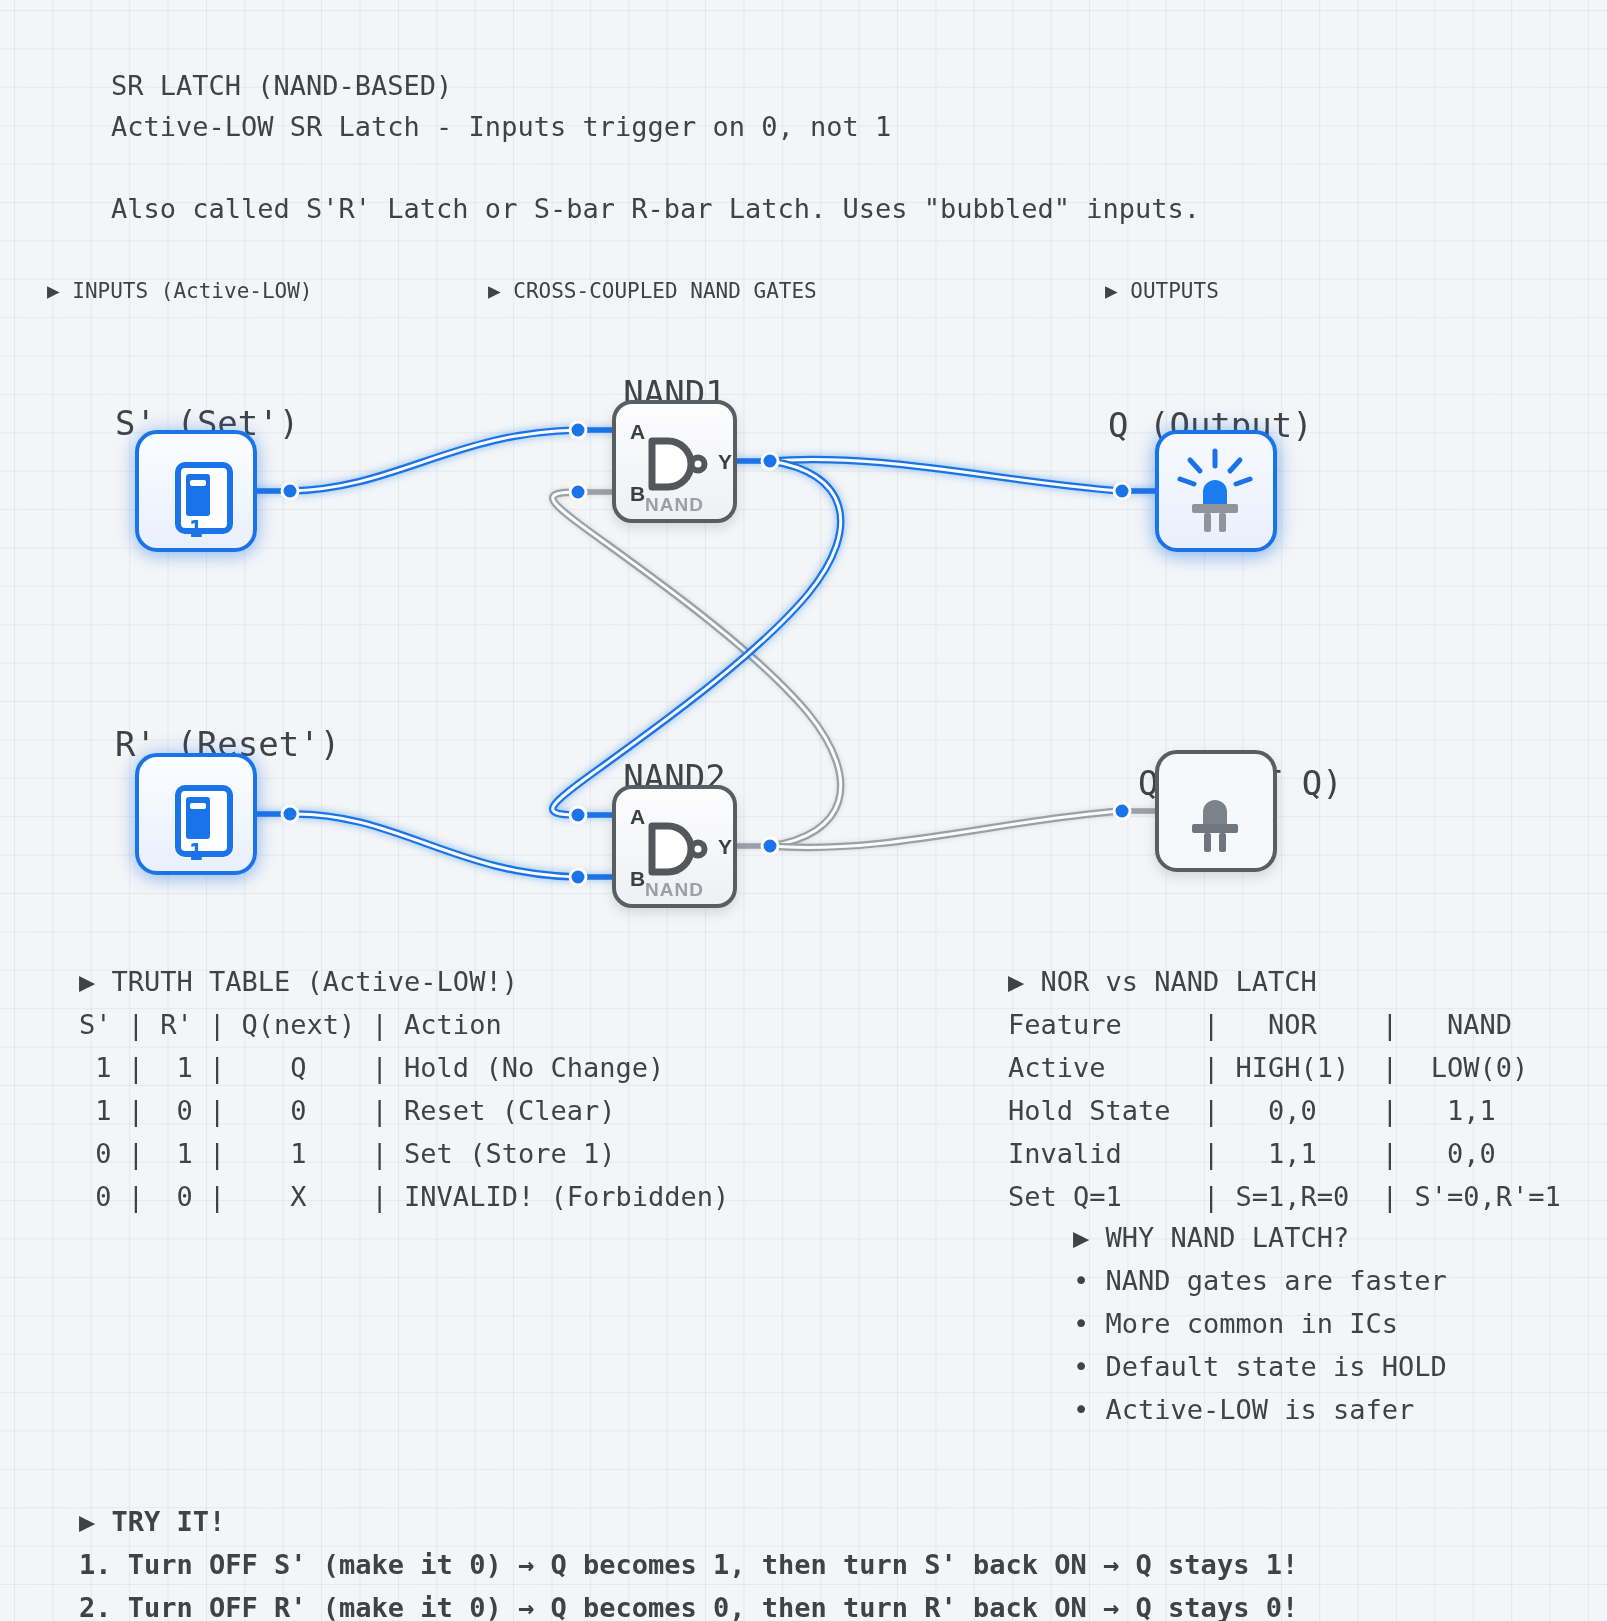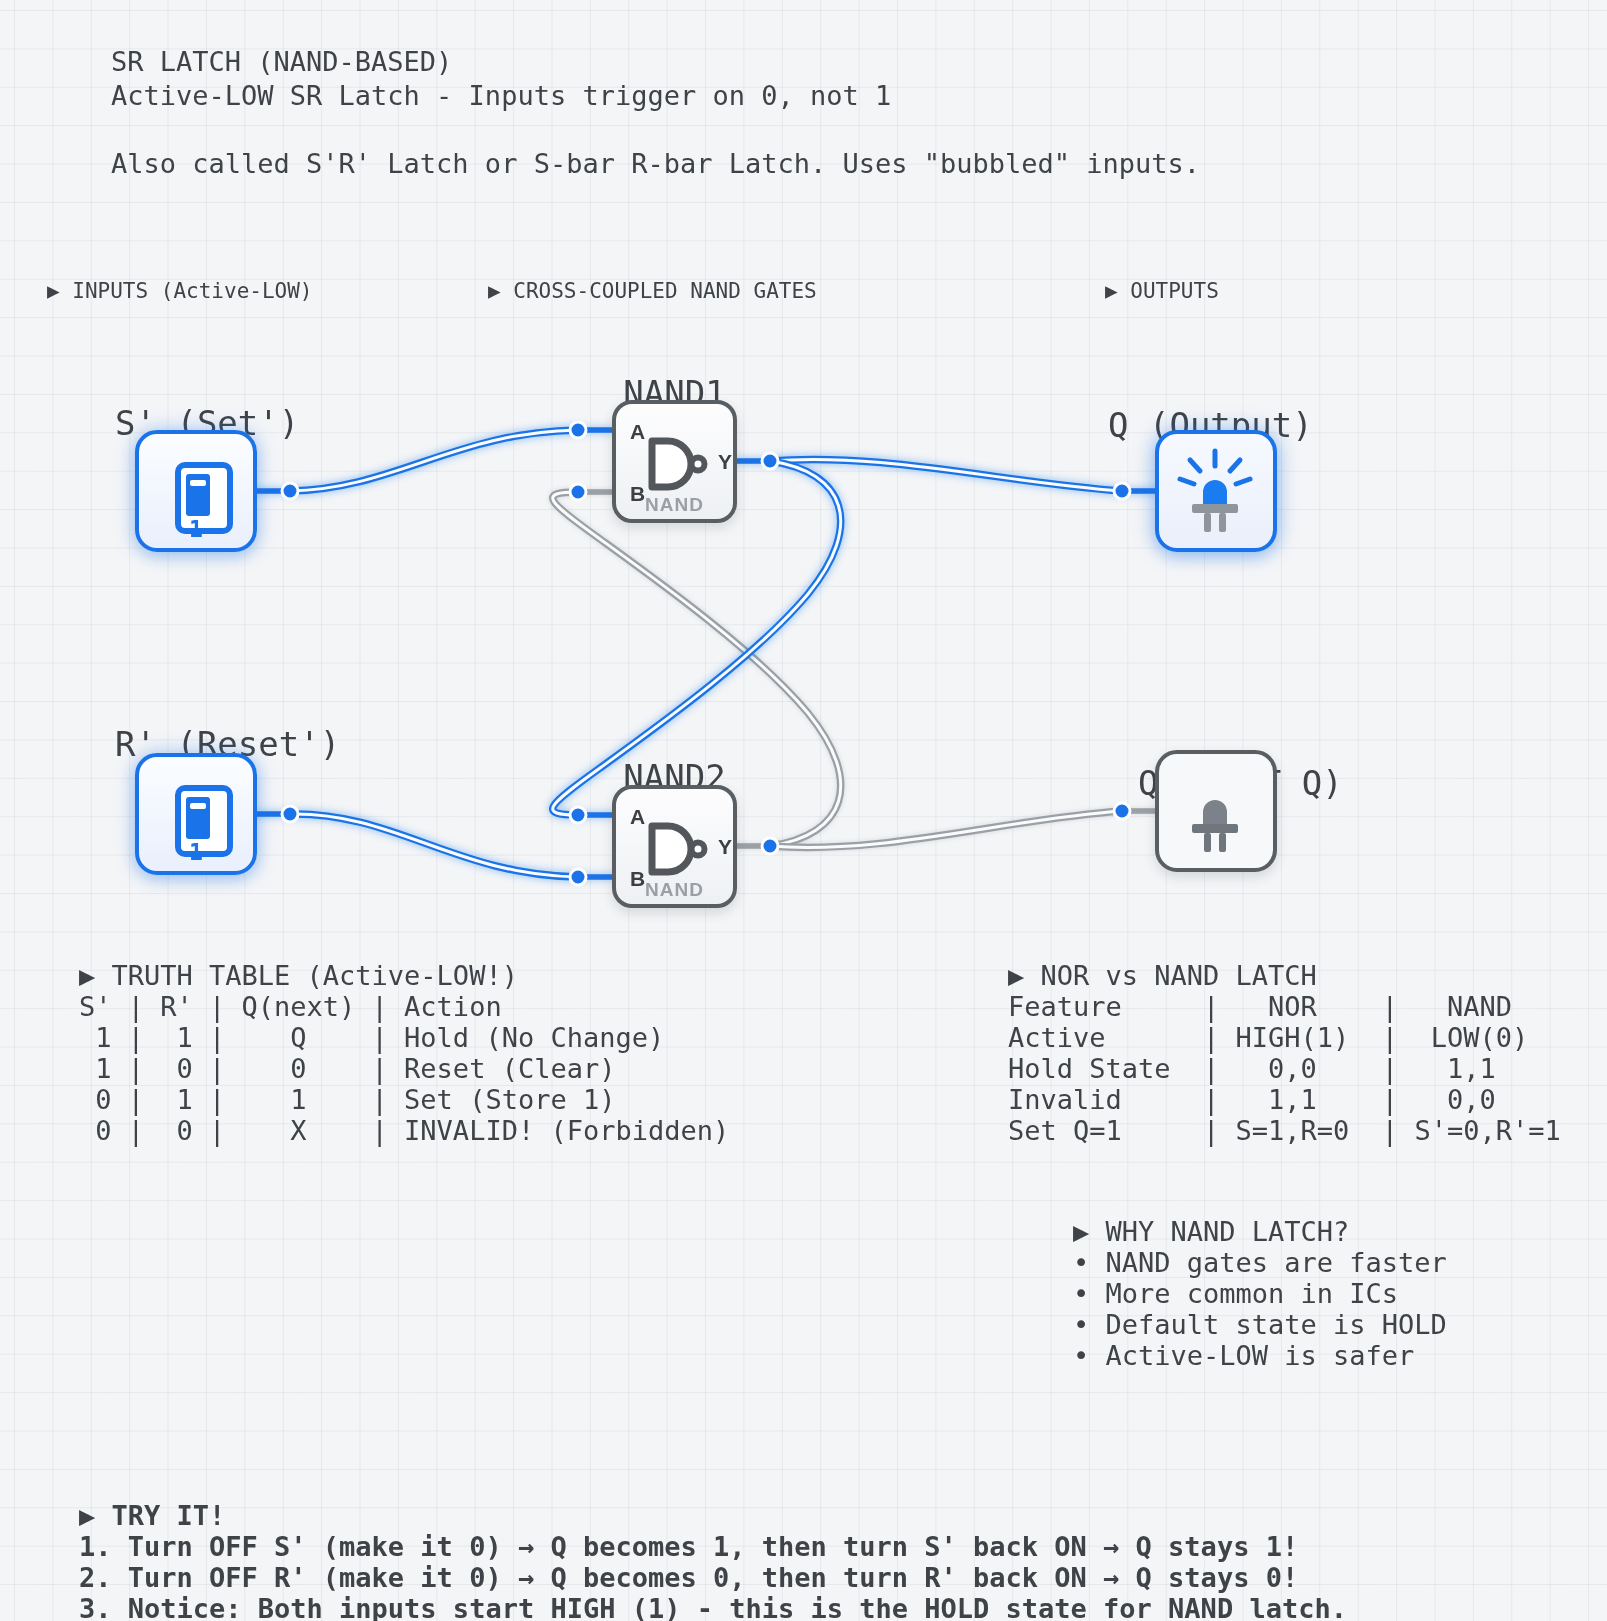--- a/index.html
+++ b/index.html
@@ -7,22 +7,22 @@
     position:relative;width:1607px;height:1621px;overflow:hidden;
     background-color:#f4f5f7;
     background-image:
       linear-gradient(to right, rgba(70,80,95,0.08) 1px, transparent 1px),
       linear-gradient(to bottom, rgba(70,80,95,0.08) 1px, transparent 1px);
     background-size:38.4px 38.4px;
     background-position:14px 10px;
     font-family:"DejaVu Sans Mono",monospace;
     color:#3f4348;
   }
-  .txt{position:absolute;margin:0;font-family:inherit;font-size:27px;line-height:31px;white-space:pre;color:#3f4348;}
-  .title{line-height:34px;}
+  .txt{position:absolute;margin:0;font-family:inherit;font-size:27px;line-height:43px;white-space:pre;color:#3f4348;}
+  .title{line-height:41px;margin-top:20px;}
   .hdr{position:absolute;font-size:21px;white-space:pre;color:#3f4348;}
   .lbl{position:absolute;font-size:34px;white-space:pre;color:#3f4348;margin-top:21px;}
   .lbl.center{text-align:center;}
   .wires{position:absolute;left:0;top:0;}
 
   .comp{position:absolute;box-sizing:border-box;}
   .switch{
     width:122px;height:122px;border-radius:22px;
     border:4.5px solid #1a73e8;
     background:linear-gradient(180deg,#fbfdff 0%,#e9effc 100%);

